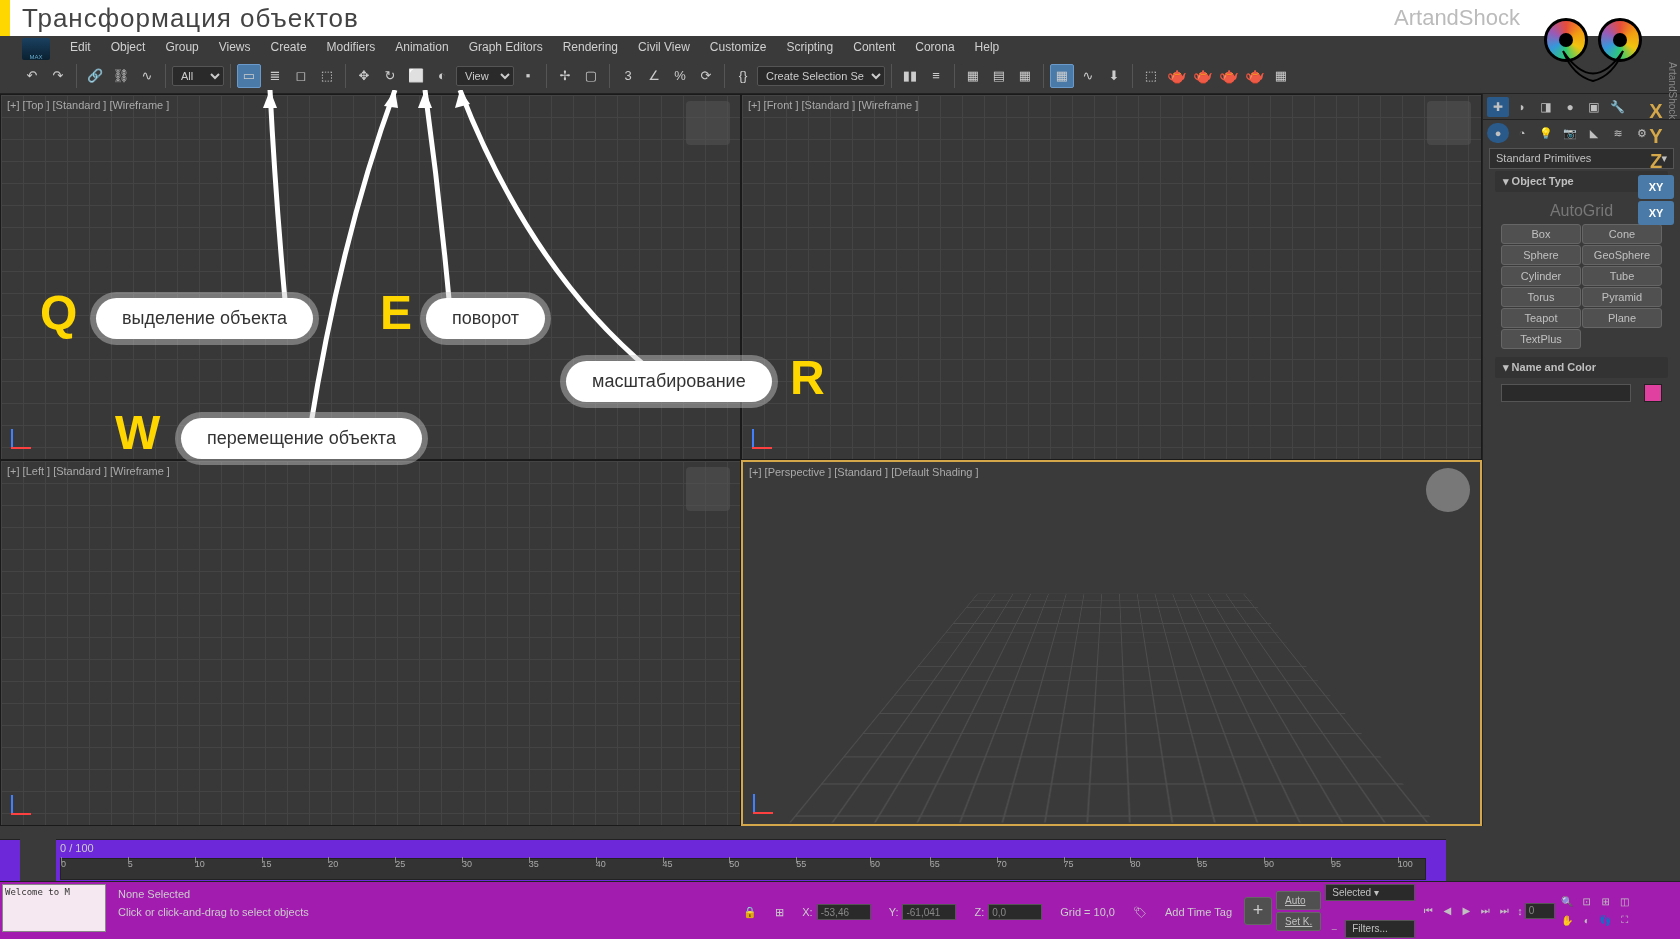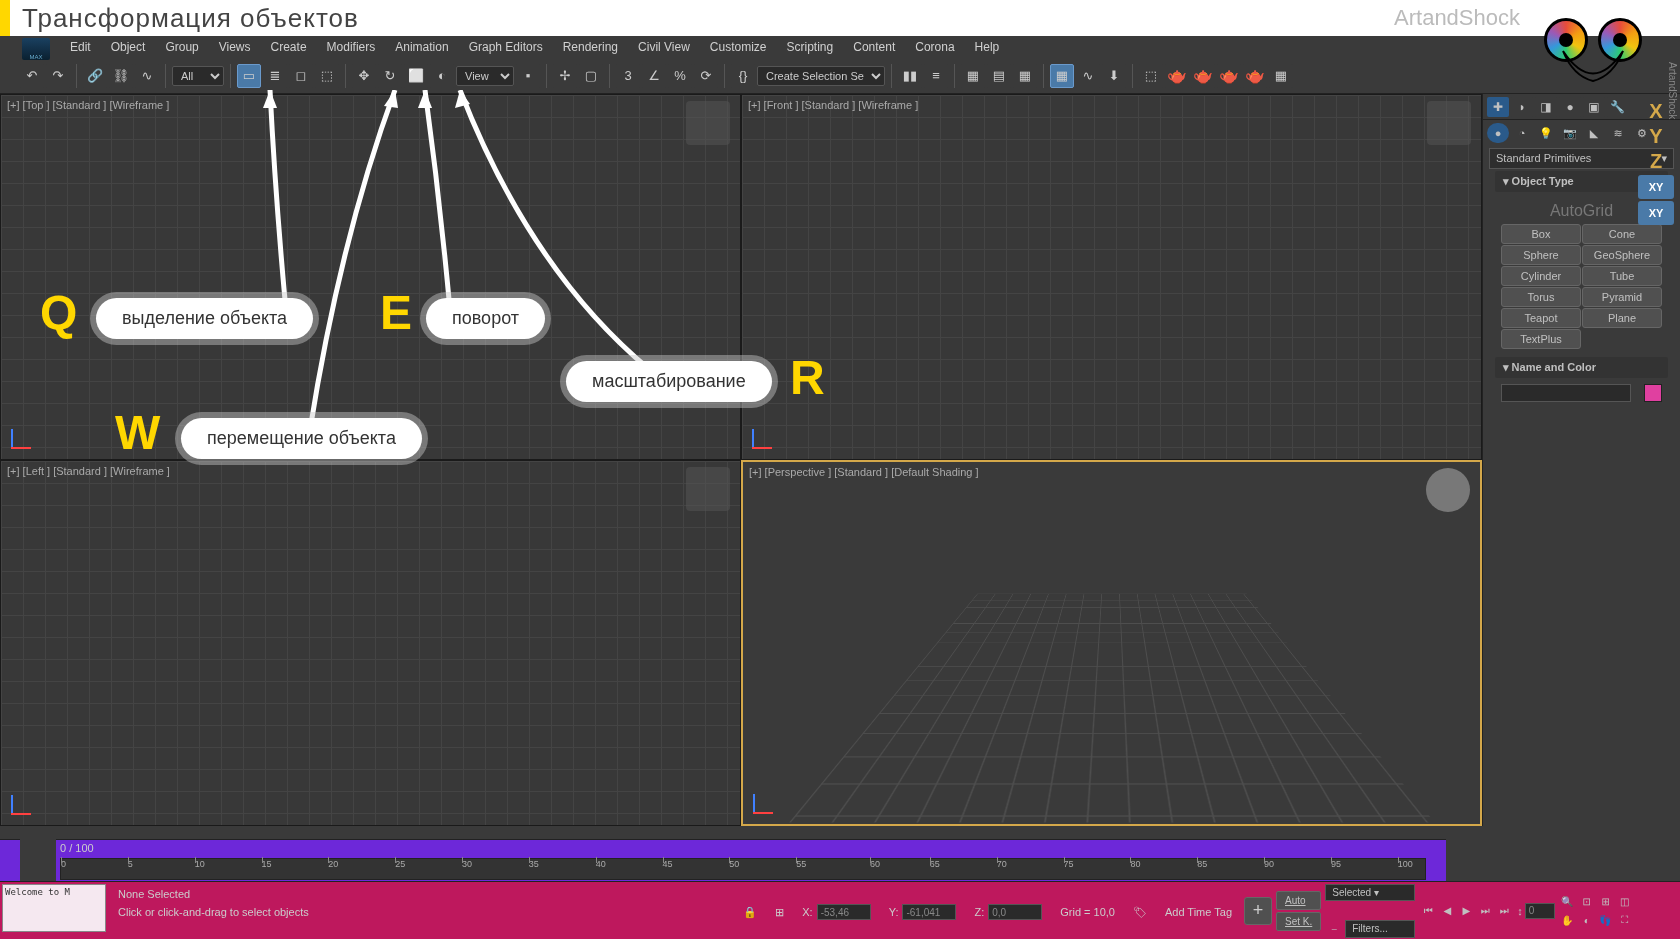--- a/index.html
+++ b/index.html
@@ -67,21 +67,21 @@
 
 
 .timeline-area { position: absolute; bottom: 58px; left: 0; right: 234px; height: 42px; background: #6d28d9; border-top: 1px solid #222; }
 .time-info { padding: 2px 60px; font-size: 11px; color: #ccc; }
 .time-ruler { height: 22px; background: #333; margin: 2px 20px 0 60px; position: relative; border: 1px solid #222; }
 .time-tick { position: absolute; top: 0; font-size: 9px; color: #aaa; }
 .time-tick::before { content: ''; position: absolute; top: -2px; left: 0; width: 1px; height: 6px; background: #888; }
 .time-slider-min { position: absolute; bottom: 0; left: 20px; width: 36px; height: 42px; background: #3a3a3a; }
 
 
-.status-bar { position: absolute; bottom: 0; left: 0; right: 0; height: 58px; background: #be185d; display: flex; font-size: 11px; border-top: 1px solid #222; }
+.status-bar { position: absolute; bottom: 0; left: 0; right: 0; height: 58px; background: #a21caf; display: flex; font-size: 11px; border-top: 1px solid #222; }
 .status-left { width: 110px; padding: 2px; }
 .maxscript-box { width: 104px; height: 48px; background: #f5e8f0; border: 1px solid #888; padding: 2px; font-size: 9px; font-family: monospace; color: #333; }
 .status-mid { flex: 1; padding: 4px 8px; }
 .status-line { padding: 2px 0; color: #ccc; }
 .status-coords { display: flex; gap: 18px; align-items: center; }
 .coord-field { display: flex; align-items: center; gap: 4px; }
 .coord-input { width: 54px; height: 16px; background: #2a2a2a; border: 1px solid #555; color: #888; font-size: 10px; padding: 0 3px; }
 .status-right { width: 440px; display: flex; align-items: center; gap: 4px; padding: 4px; }
 .sb-btn { padding: 3px 8px; background: #505050; border: 1px solid #666; border-radius: 2px; font-size: 10px; cursor: pointer; text-decoration: underline; }
 .sb-dropdown { padding: 2px 6px; background: #2a2a2a; border: 1px solid #555; font-size: 10px; min-width: 70px; }

